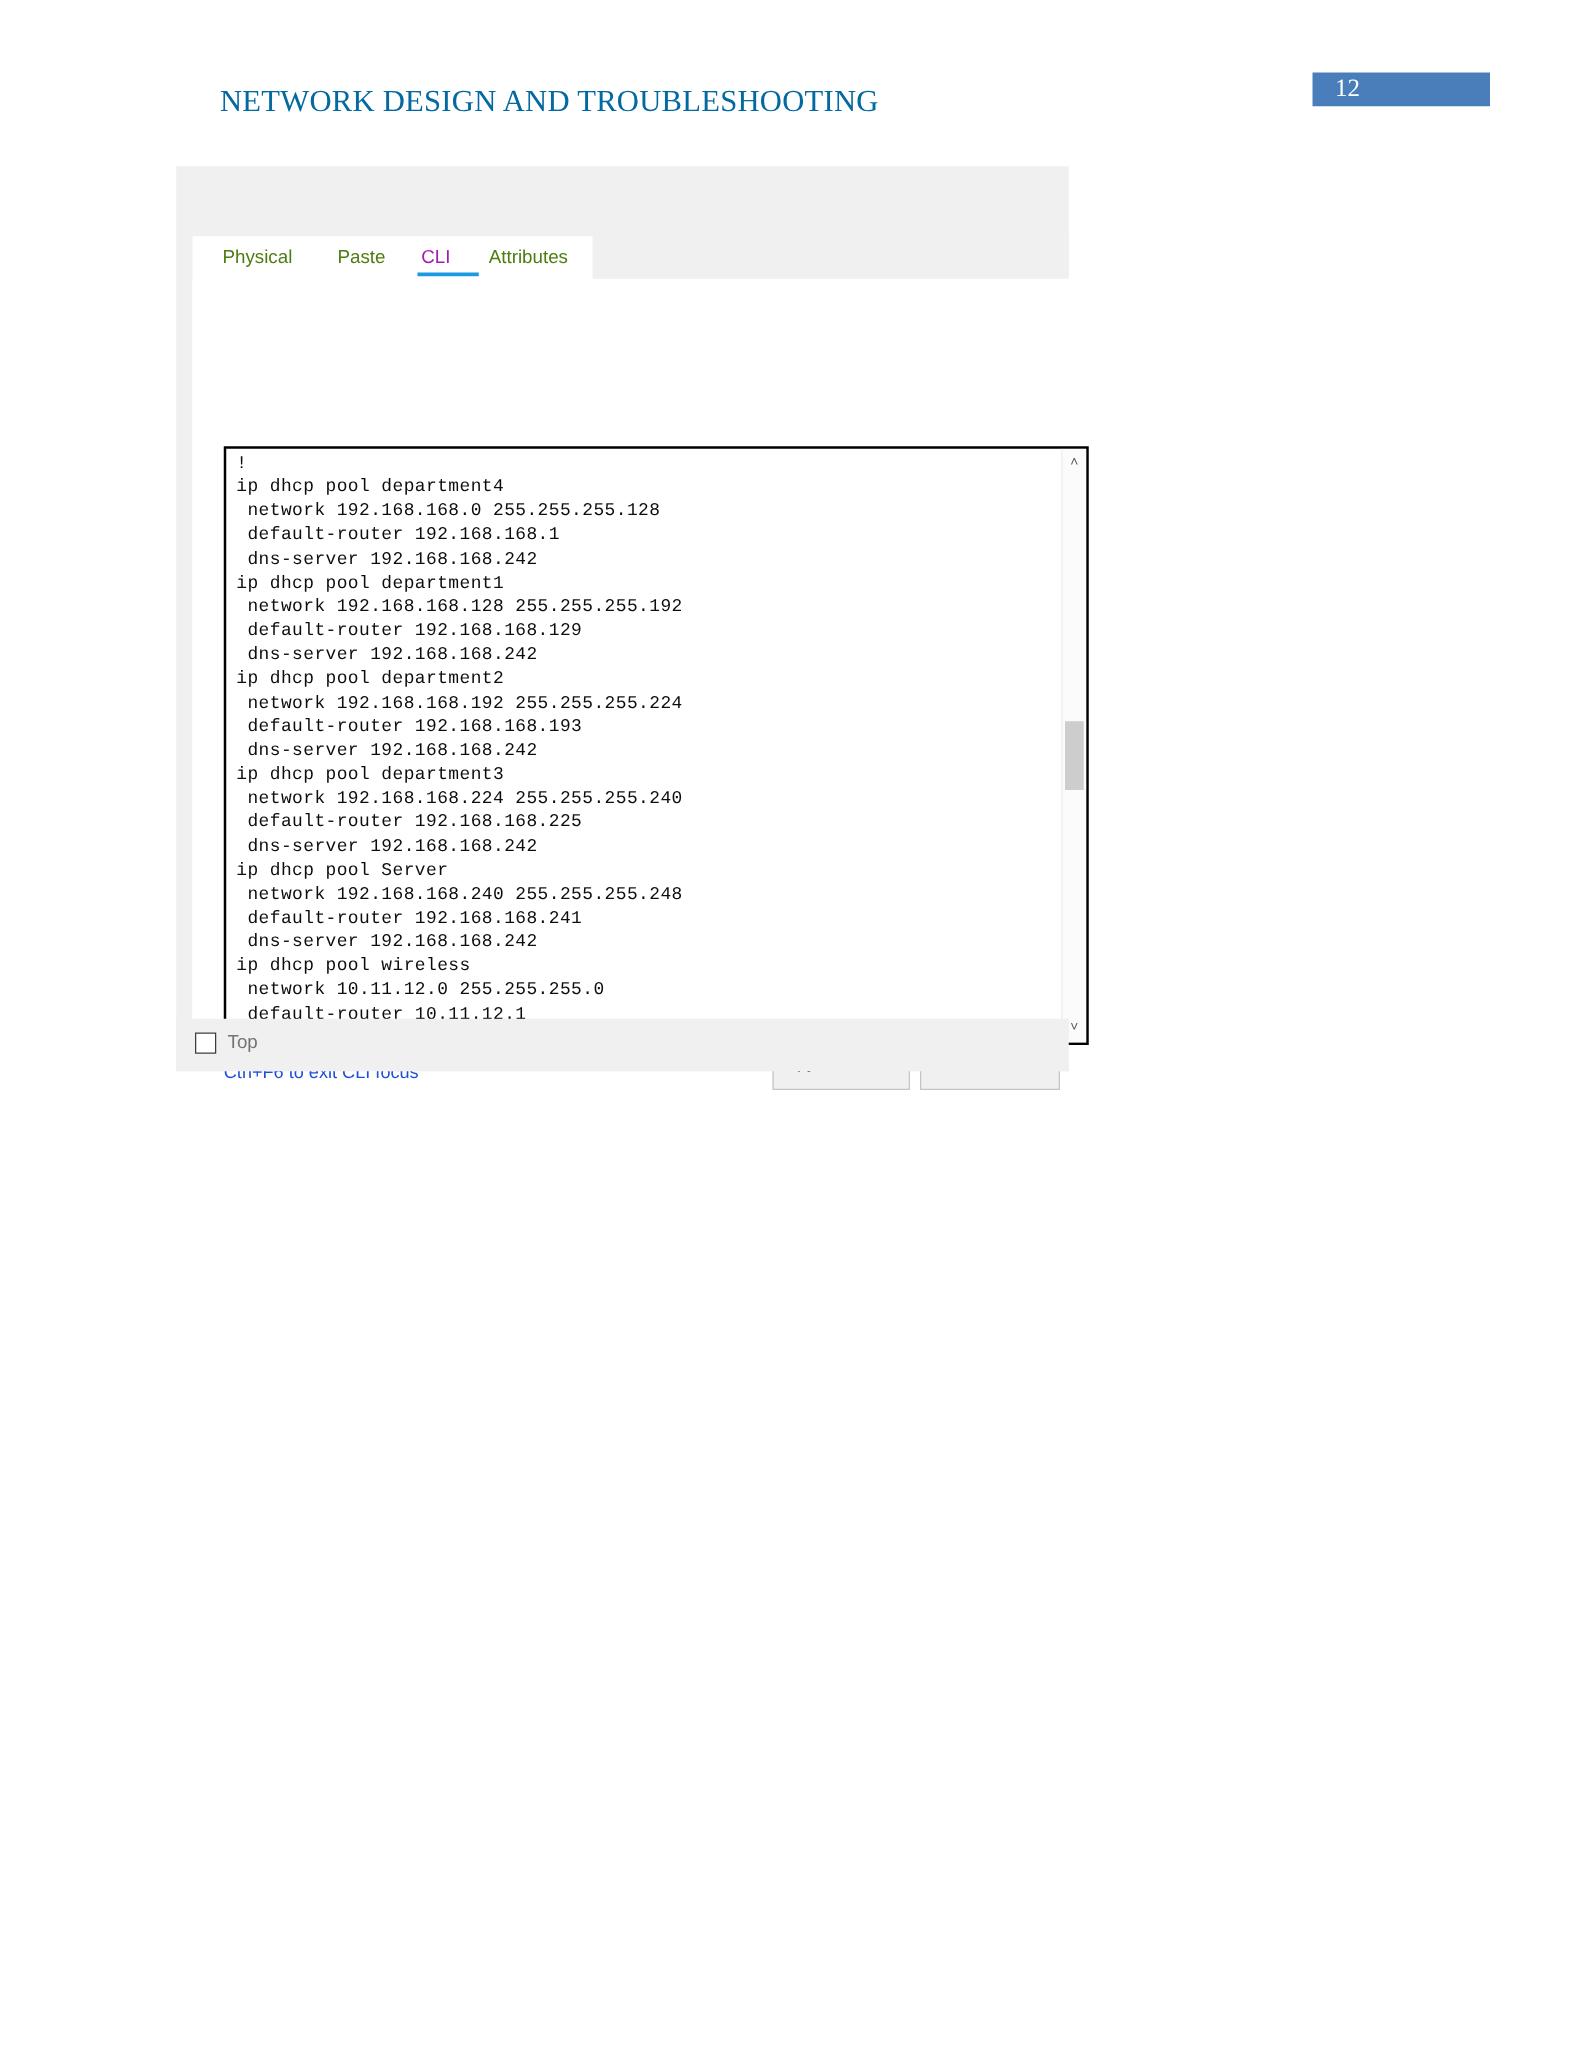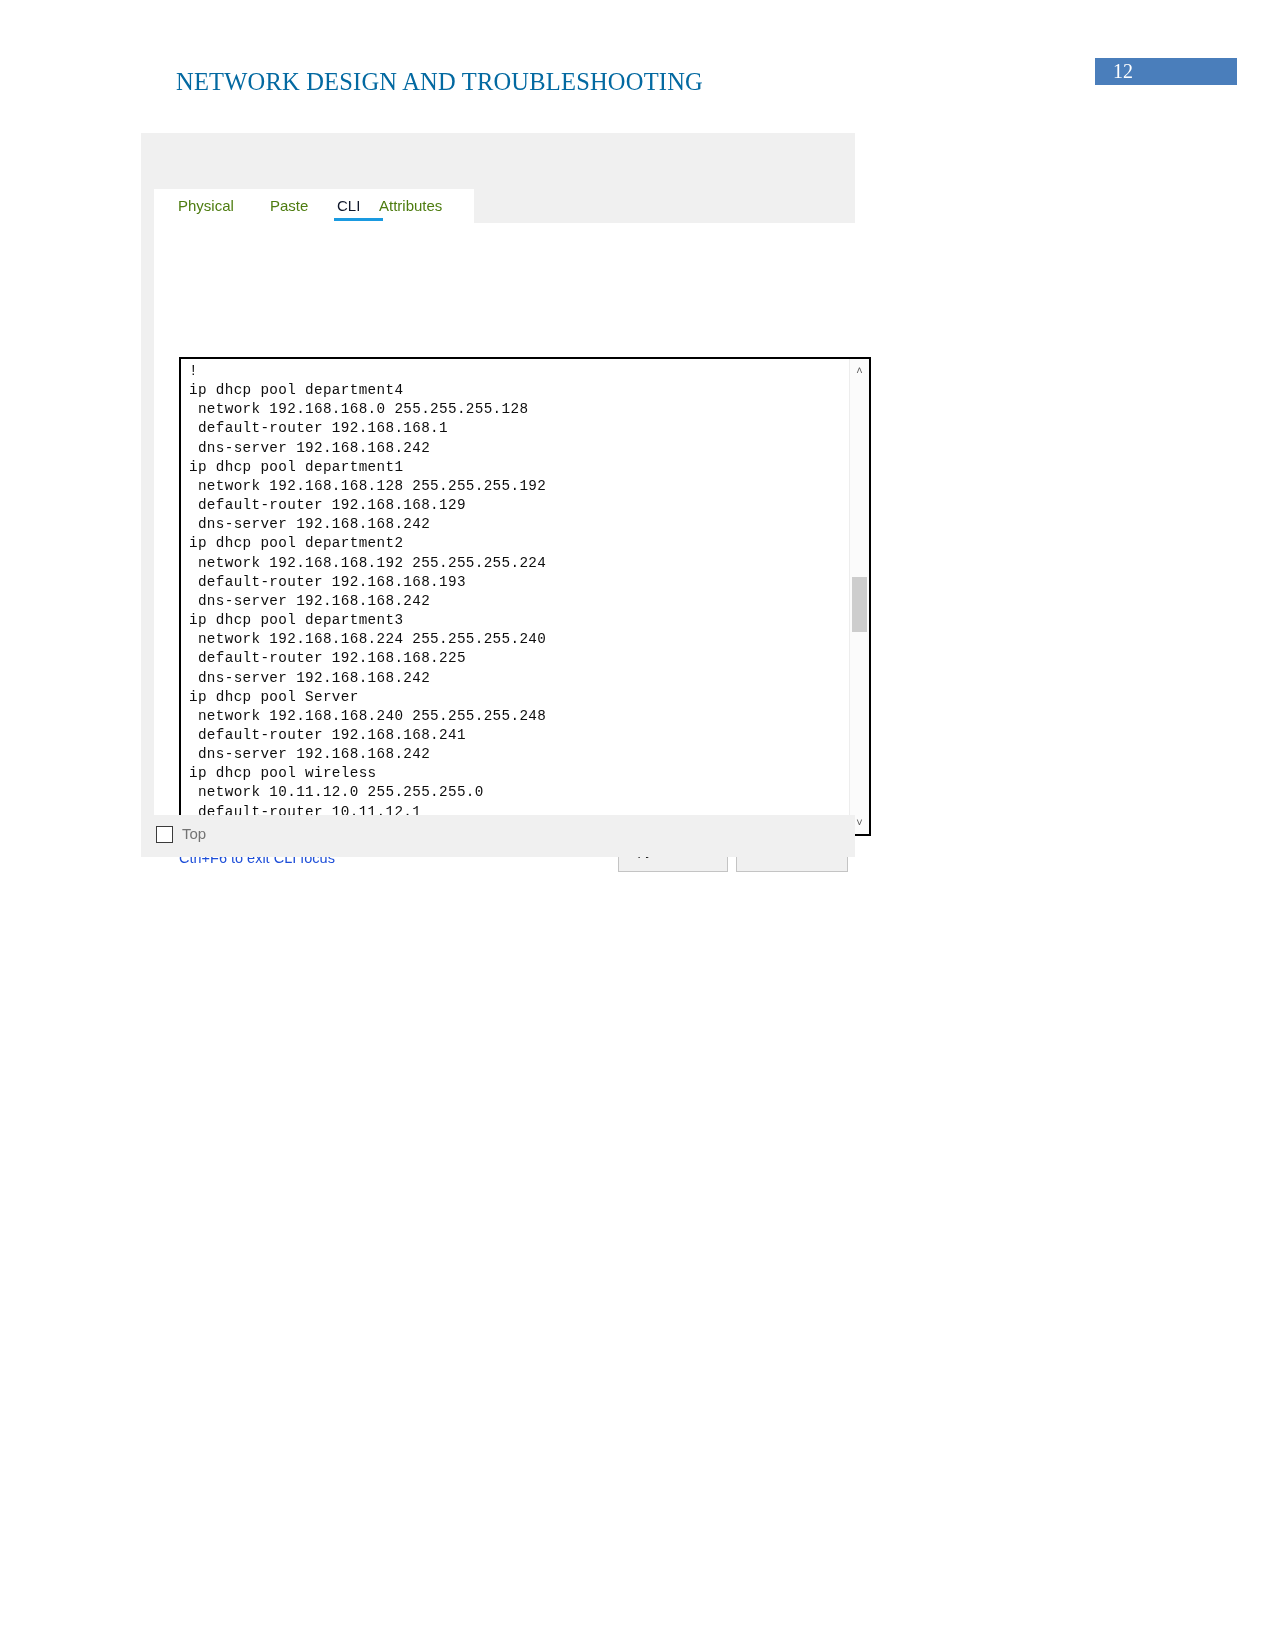--- a/index.html
+++ b/index.html
@@ -32,21 +32,20 @@
     top: 58px;
     width: 142px;
     height: 27px;
     background: #4a7ebb;
     color: #ffffff;
     font-family: "Liberation Serif", serif;
     font-size: 20px;
     line-height: 27px;
     padding-left: 18px;
     box-sizing: border-box;
-    margin-left: 45px;
   }
 
   
   .window {
     position: absolute;
     left: 141px;
     top: 133px;
     width: 714px;
     height: 724px;
     background: #f0f0f0;
@@ -112,22 +111,22 @@
     top: 0;
     height: 34px;
     line-height: 34px;
     font-size: 15px;
     color: #4d7c0f;
     cursor: default;
     white-space: nowrap;
   }
   .tab.t0 { left: 24px; }
   .tab.t1 { left: 116px; }
-  .tab.t2 { left: 183px; color: #0f172a; }
-  .tab.t3 { left: 225px; }
+  .tab.t2 { left: 183px; color: #a21caf; }
+  .tab.t3 { left: 237px; }
   .tab-underline {
     position: absolute;
     left: 180px;
     top: 29px;
     width: 49px;
     height: 3px;
     background: #1a9ae0;
   }
 
   

